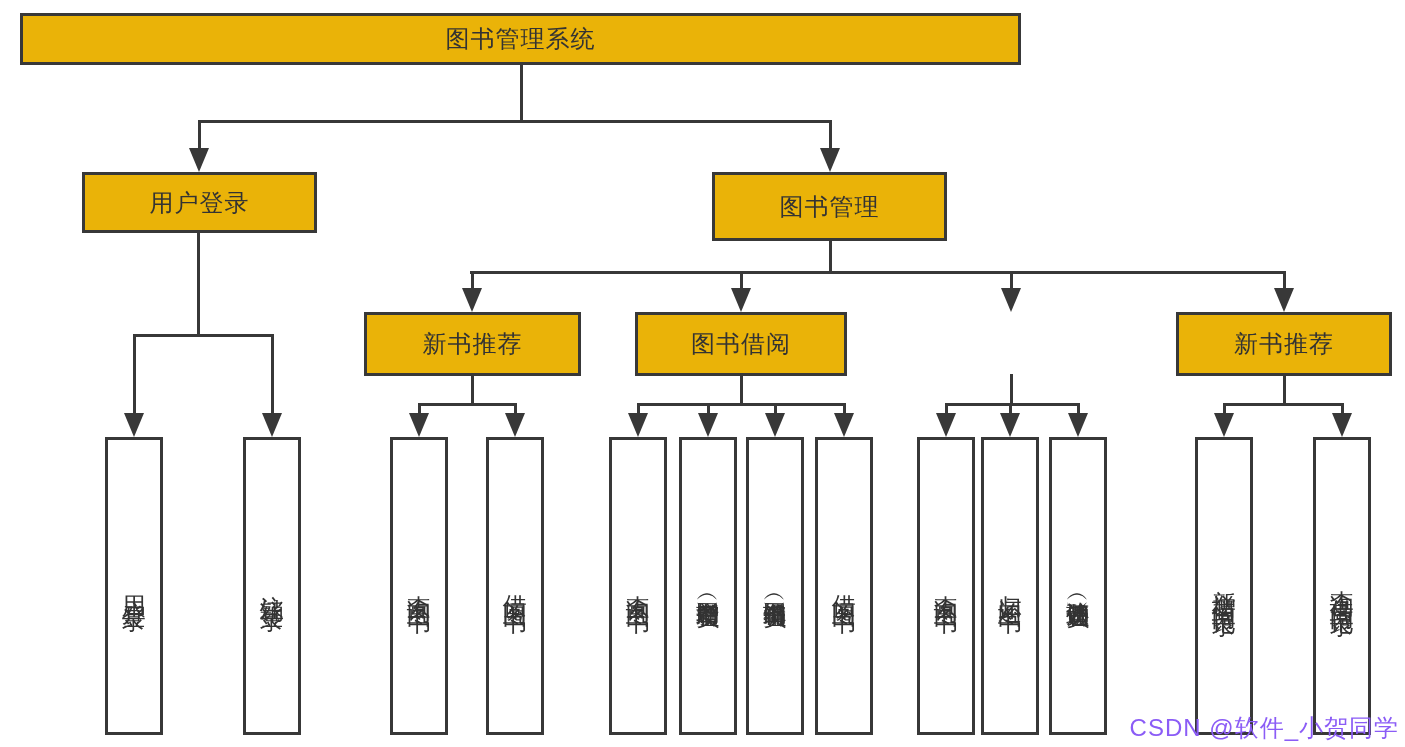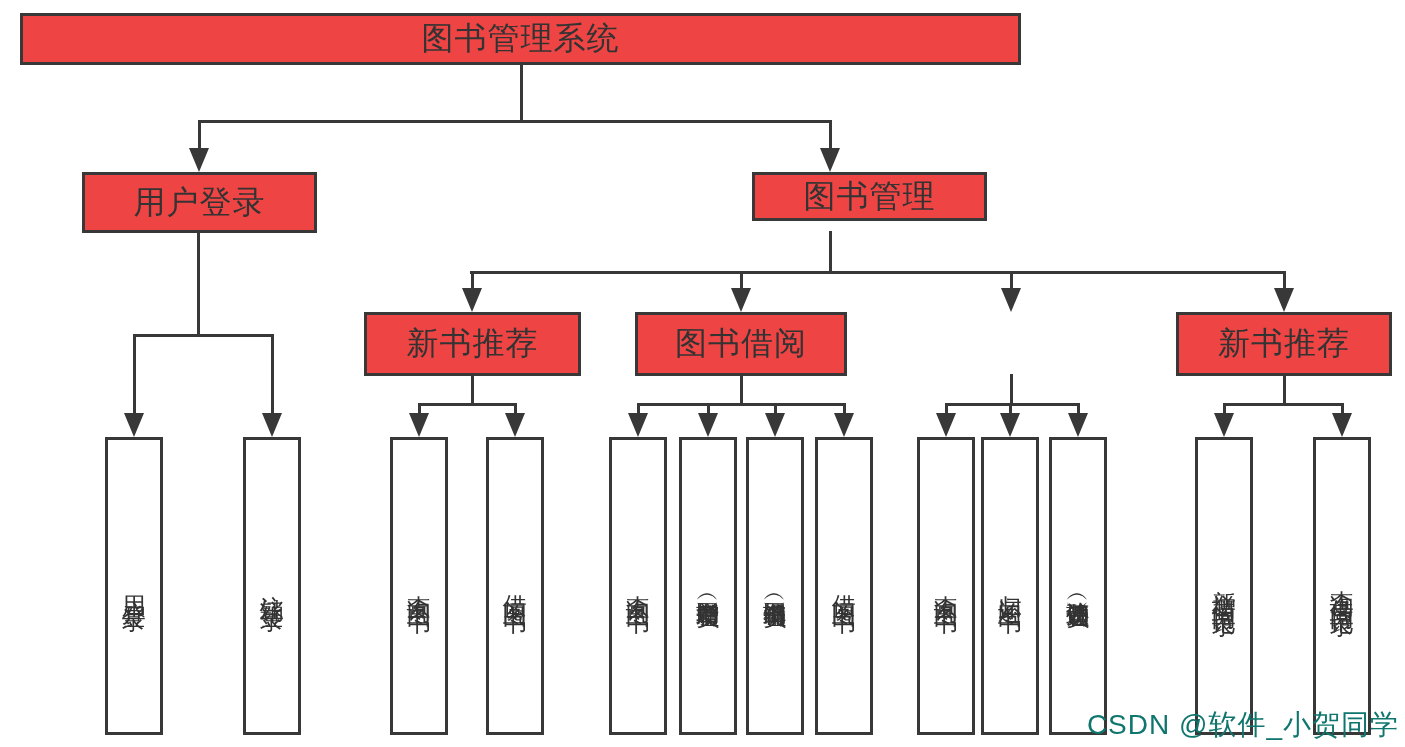--- a/index.html
+++ b/index.html
@@ -1,34 +1,34 @@
 <!DOCTYPE html>
 <html><head>
 <meta charset="utf-8">
 <style>
   html,body{margin:0;padding:0;background:#ffffff;}
   body{width:1405px;height:747px;position:relative;overflow:hidden;
        font-family:"Liberation Sans","DejaVu Sans",sans-serif;color:#333333;}
   .stage{position:absolute;left:0;top:0;width:1405px;height:747px;}
   
-  .node{position:absolute;box-sizing:border-box;background:#ef4444;
+  .node{position:absolute;box-sizing:border-box;background:#eab308;
         border:3px solid #383838;display:flex;align-items:center;justify-content:center;
-        font-size:32px;letter-spacing:1px;white-space:nowrap;z-index:2;}
+        font-size:24px;letter-spacing:1px;white-space:nowrap;z-index:2;}
   .vnode{position:absolute;box-sizing:border-box;background:#ffffff;
          border:3px solid #383838;display:flex;align-items:center;justify-content:center;
          z-index:2;}
   .vnode span{display:block;writing-mode:vertical-rl;text-orientation:mixed;
               font-size:24px;letter-spacing:5px;line-height:1.15;}
   .vnode.long span{letter-spacing:0.5px;font-size:23px;}
   
   .ln{position:absolute;background:#383838;z-index:1;}
   
   .ah{position:absolute;width:0;height:0;border-left:10px solid transparent;
       border-right:10px solid transparent;border-top:24px solid #383838;z-index:1;}
-  .watermark{position:absolute;right:6px;bottom:3px;font-size:28px;color:#0f766e;
+  .watermark{position:absolute;right:6px;bottom:3px;font-size:24px;color:#8b5cf6;
              letter-spacing:1px;z-index:5;white-space:nowrap;}
 </style>
 </head>
 <body>
 
 <div class="stage">
 
   <div class="node" style="left:20px;top:13px;width:1001px;height:52px;">
     <span>图书管理系统</span>
   </div>
@@ -36,21 +36,21 @@
   <div class="ln" style="left:520px;top:64px;width:3px;height:59px;"></div>
   <div class="ln" style="left:198px;top:120px;width:634px;height:3px;"></div>
   <div class="ln" style="left:198px;top:120px;width:3px;height:30px;"></div>
   <div class="ah" style="left:189px;top:148px;"></div>
   <div class="ln" style="left:829px;top:120px;width:3px;height:30px;"></div>
   <div class="ah" style="left:820px;top:148px;"></div>
 
   <div class="node" style="left:82px;top:172px;width:235px;height:61px;">
     <span>用户登录</span>
   </div>
-  <div class="node" style="left:752px;top:172px;width:235px;height:49px;">
+  <div class="node" style="left:712px;top:172px;width:235px;height:69px;">
     <span>图书管理</span>
   </div>
 
   <div class="ln" style="left:197px;top:231px;width:3px;height:106px;"></div>
   <div class="ln" style="left:133px;top:334px;width:140px;height:3px;"></div>
   <div class="ln" style="left:133px;top:334px;width:3px;height:81px;"></div>
   <div class="ah" style="left:124px;top:413px;"></div>
   <div class="ln" style="left:271px;top:334px;width:3px;height:81px;"></div>
   <div class="ah" style="left:262px;top:413px;"></div>
 

